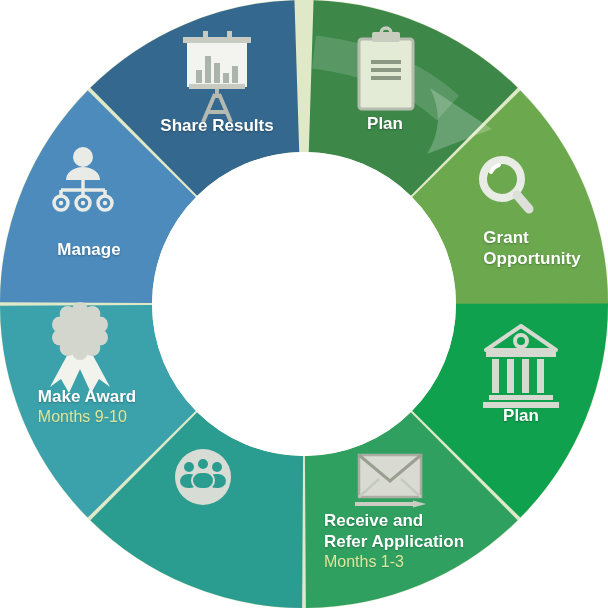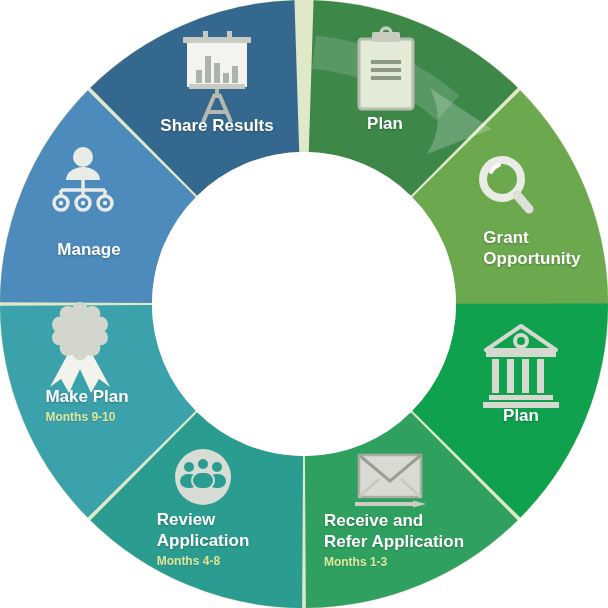--- a/index.html
+++ b/index.html
@@ -10,21 +10,21 @@
   .stage svg{position:absolute;left:0;top:0;}
   .lbl{
     position:absolute;transform:translate(-50%,-50%);
     color:#fff;
     font-weight:700;font-size:17px;line-height:21px;
     text-shadow:0 1px 2px rgba(0,0,0,.28);
     white-space:nowrap;pointer-events:none;
   }
   .lbl .line{display:block;}
   .lbl .sub{
-    display:block;font-weight:700;font-size:12px;line-height:20px;
+    display:block;font-weight:400;font-size:16px;line-height:20px;
     color:#DFE79C;text-shadow:0 1px 1px rgba(0,0,0,.15);
   }
 </style>
 </head>
 <body>
 
 <div class="stage">
 
   <svg width="608" height="608" viewBox="0 0 608 608">
 
@@ -168,28 +168,23 @@
   <div class="lbl" style="left:521px;top:415px">
     <span class="line">Plan</span>
   </div>
 
   <div class="lbl" style="left:394px;top:541px">
     <span class="line">Receive and</span>
     <span class="line">Refer Application</span>
     <span class="sub">Months 1-3</span>
   </div>
 
-  <div class="lbl" style="left:203px;top:540px">
-    <span class="line">Review</span>
-    <span class="line">Application</span>
-    <span class="sub">Months 4-8</span>
-  </div>
 
   <div class="lbl" style="left:87px;top:406px">
-    <span class="line">Make Plan</span>
+    <span class="line">Make Award</span>
     <span class="sub">Months 9-10</span>
   </div>
 
   <div class="lbl" style="left:89px;top:249px">
     <span class="line">Manage</span>
   </div>
 
   <div class="lbl" style="left:217px;top:125px">
     <span class="line">Share Results</span>
   </div>

